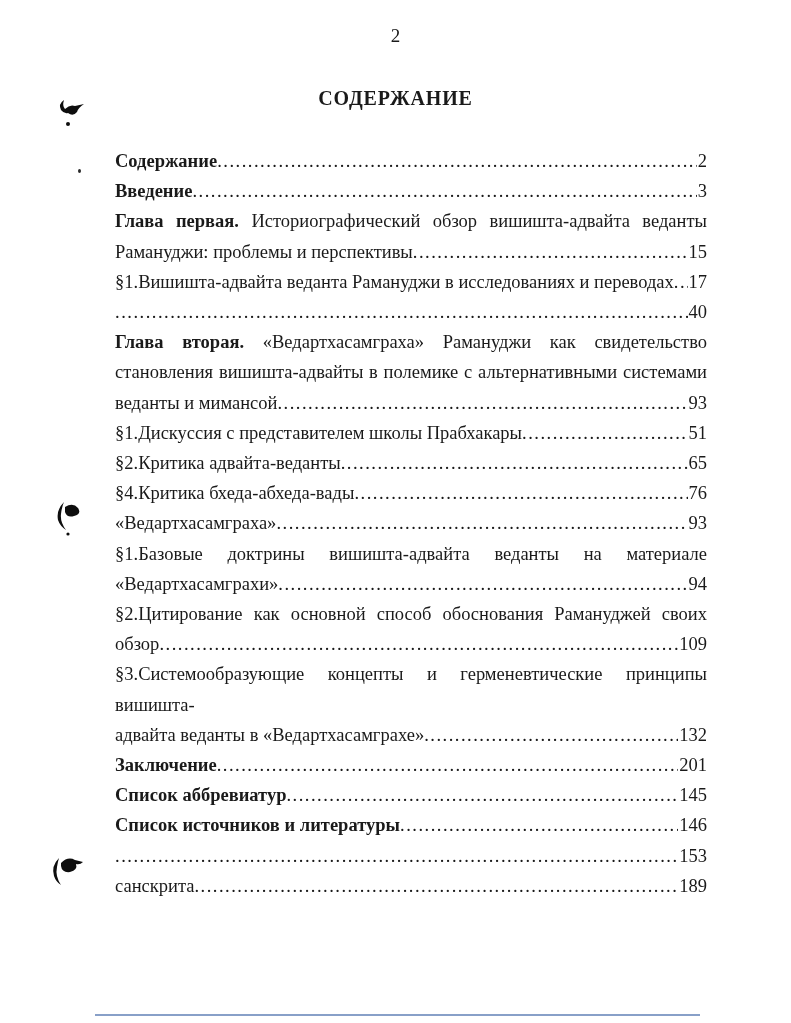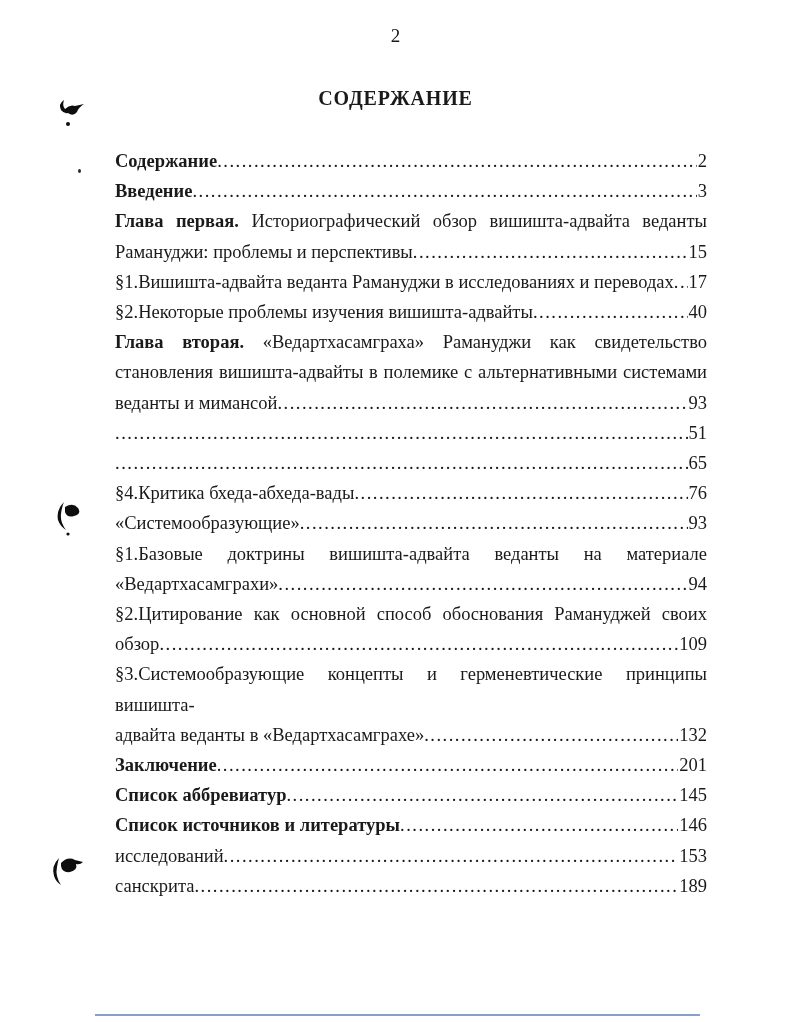--- a/index.html
+++ b/index.html
@@ -69,46 +69,47 @@
       <span class="label">Рамануджи: проблемы и перспективы</span>
       <span class="leader">............................................................................................................................................................................................................................................................................................................</span>
       <span class="pg">15</span>
     </div>
     <div class="toc-row">
       <span class="label">§1.Вишишта-адвайта веданта Рамануджи в исследованиях и переводах</span>
       <span class="leader">............................................................................................................................................................................................................................................................................................................</span>
       <span class="pg">17</span>
     </div>
     <div class="toc-row">
-      <span class="label">§2.Некоторые проблемы изучения вишишта-адвайты</span>
       <span class="leader">............................................................................................................................................................................................................................................................................................................</span>
       <span class="pg">40</span>
     </div>
     <div class="toc-just"><span class="b">Глава вторая.</span> <span>«Ведартхасамграха» Рамануджи как свидетельство</span></div>
     <div class="toc-just"><span>становления вишишта-адвайты в полемике с альтернативными системами</span></div>
     <div class="toc-row">
       <span class="label">веданты и мимансой</span>
       <span class="leader">............................................................................................................................................................................................................................................................................................................</span>
       <span class="pg">93</span>
     </div>
     <div class="toc-row">
+      <span class="label">§1.Дискуссия с представителем школы Прабхакары</span>
       <span class="leader">............................................................................................................................................................................................................................................................................................................</span>
       <span class="pg">51</span>
     </div>
     <div class="toc-row">
+      <span class="label">§2.Критика адвайта-веданты</span>
       <span class="leader">............................................................................................................................................................................................................................................................................................................</span>
       <span class="pg">65</span>
     </div>
     <div class="toc-row">
       <span class="label">§4.Критика бхеда-абхеда-вады</span>
       <span class="leader">............................................................................................................................................................................................................................................................................................................</span>
       <span class="pg">76</span>
     </div>
     <div class="toc-row">
-      <span class="label">«Системообразующие»</span>
+      <span class="label">«Ведартхасамграха»</span>
       <span class="leader">............................................................................................................................................................................................................................................................................................................</span>
       <span class="pg">93</span>
     </div>
     <div class="toc-just"><span>§1.Базовые доктрины вишишта-адвайта веданты на материале</span></div>
     <div class="toc-row">
       <span class="label">«Ведартхасамграхи»</span>
       <span class="leader">............................................................................................................................................................................................................................................................................................................</span>
       <span class="pg">94</span>
     </div>
     <div class="toc-just"><span>§2.Цитирование как основной способ обоснования Рамануджей своих</span></div>
@@ -132,21 +133,20 @@
       <span class="label b">Список аббревиатур</span>
       <span class="leader">............................................................................................................................................................................................................................................................................................................</span>
       <span class="pg">145</span>
     </div>
     <div class="toc-row">
       <span class="label b">Список источников и литературы</span>
       <span class="leader">............................................................................................................................................................................................................................................................................................................</span>
       <span class="pg">146</span>
     </div>
     <div class="toc-row">
-      <span class="label">исследований</span>
       <span class="leader">............................................................................................................................................................................................................................................................................................................</span>
       <span class="pg">153</span>
     </div>
     <div class="toc-row">
       <span class="label">санскрита</span>
       <span class="leader">............................................................................................................................................................................................................................................................................................................</span>
       <span class="pg">189</span>
     </div>
   </div>
 

